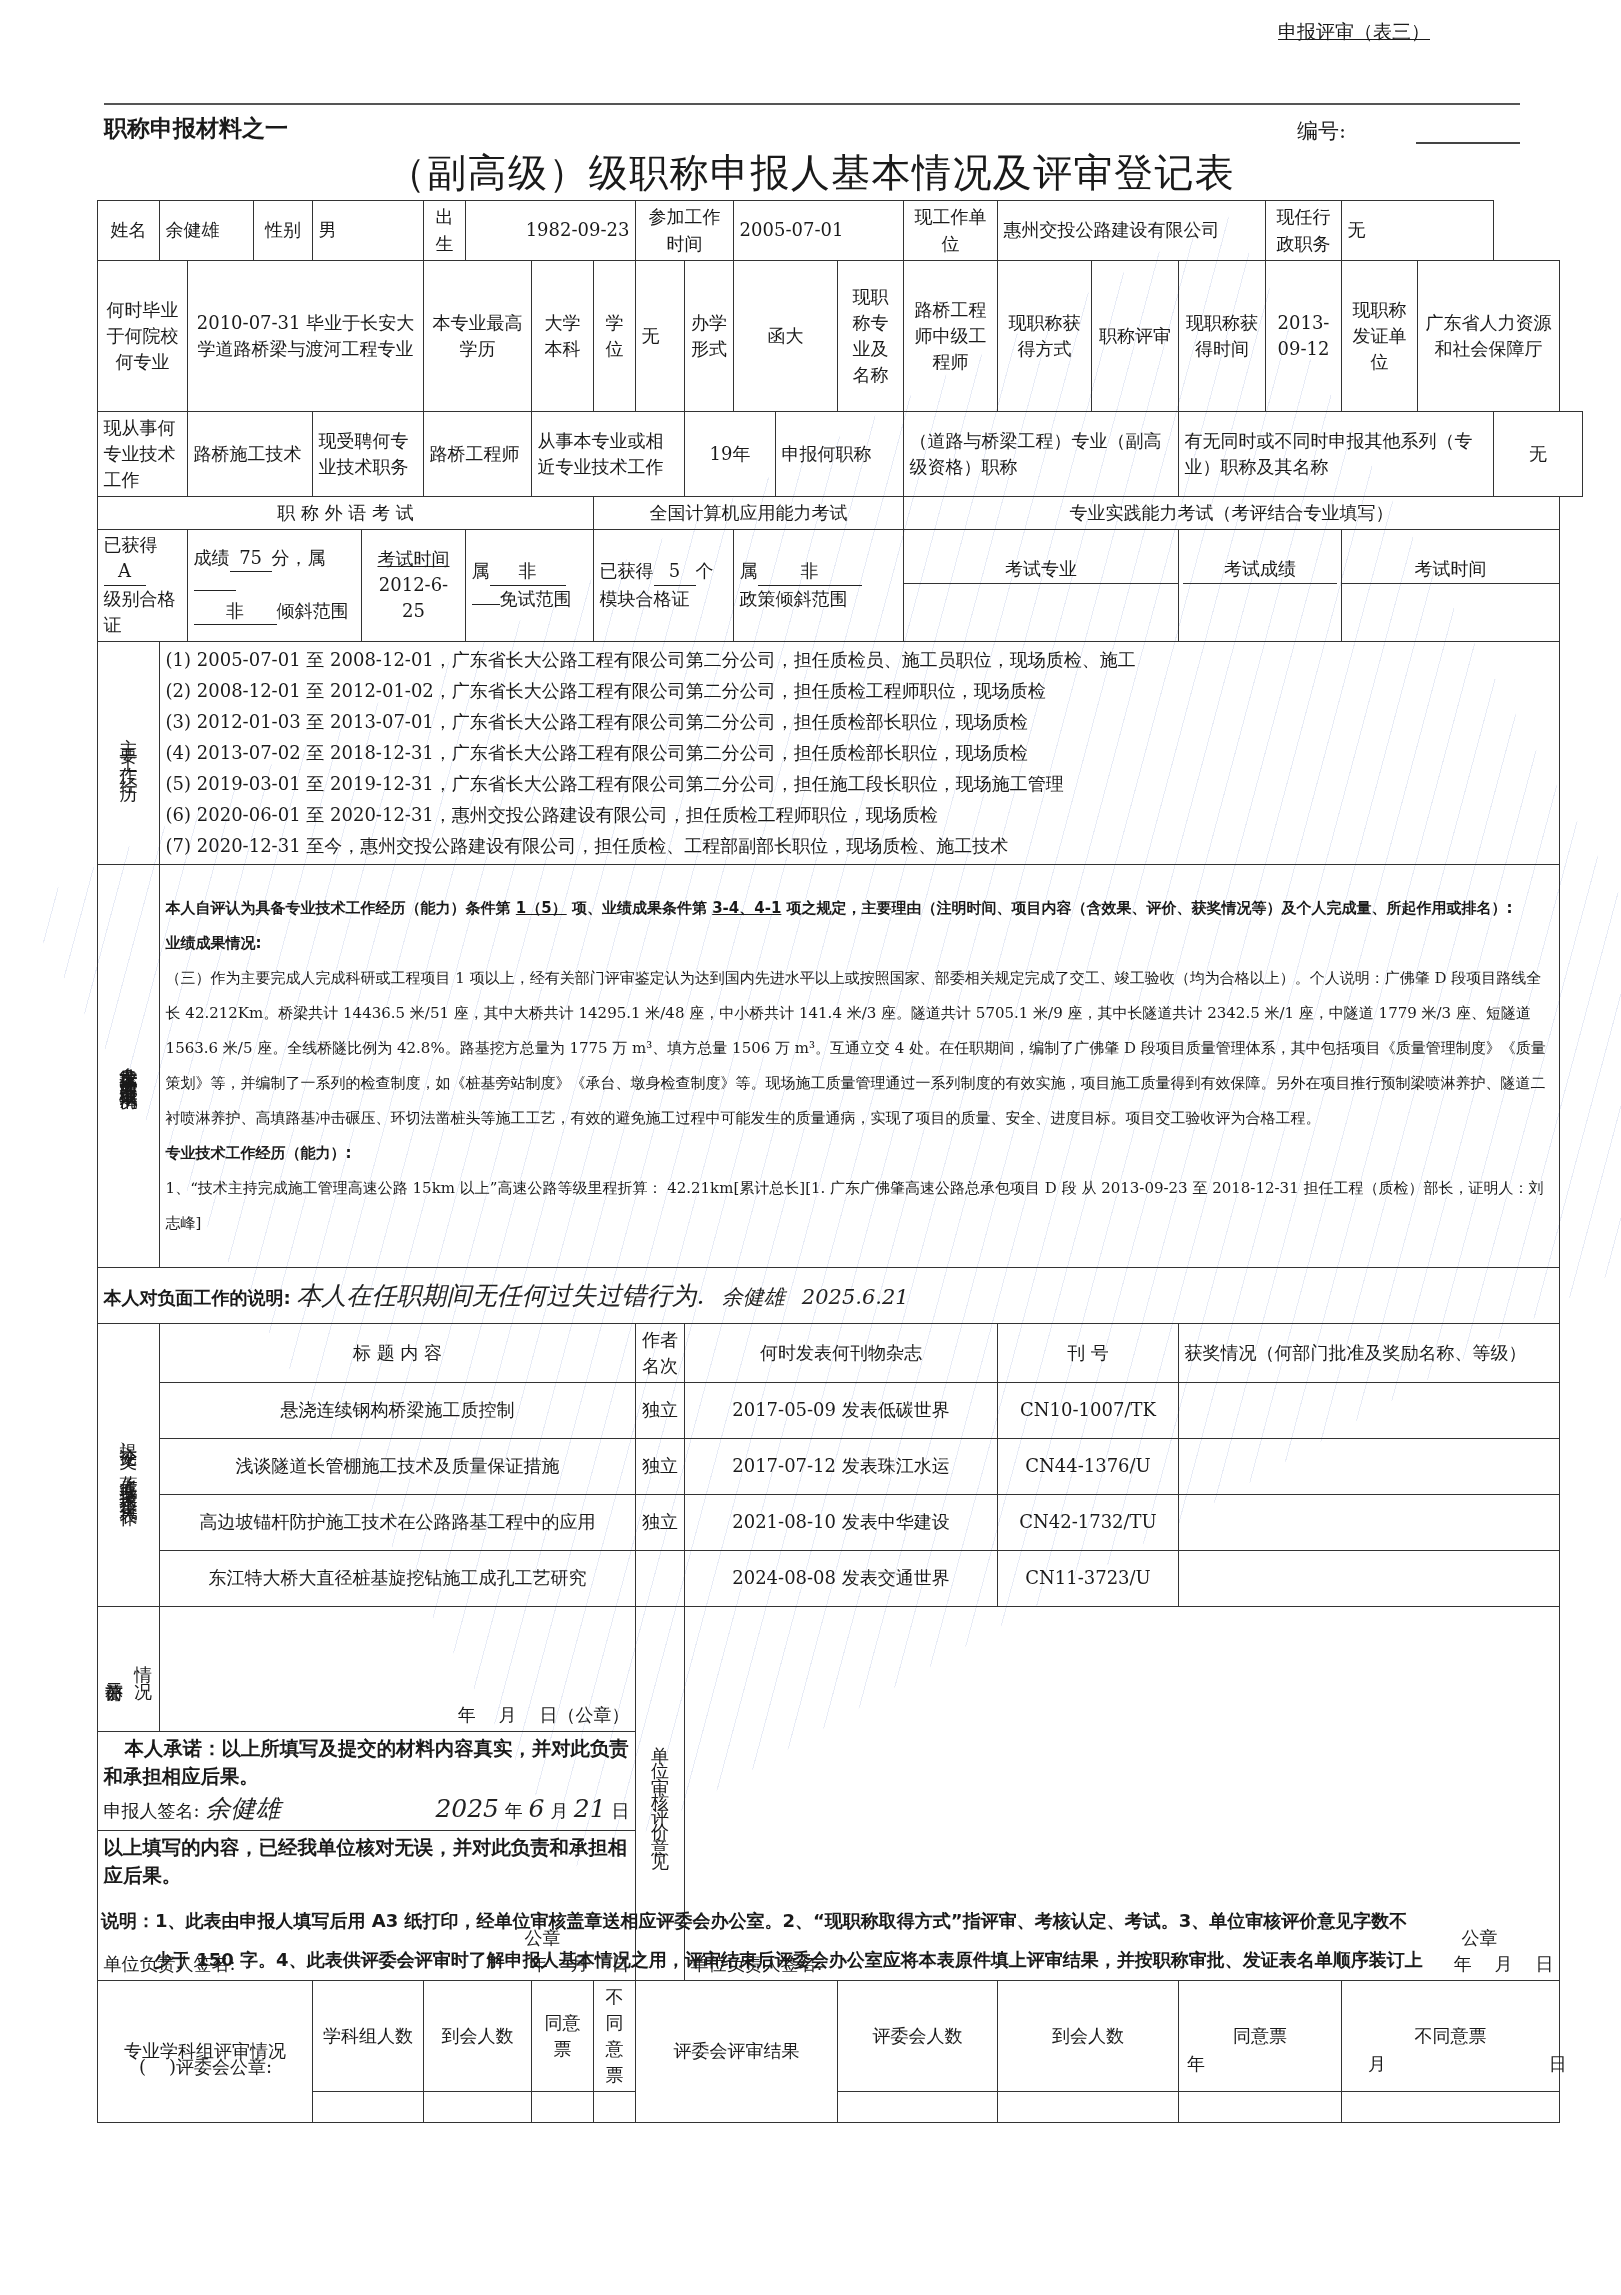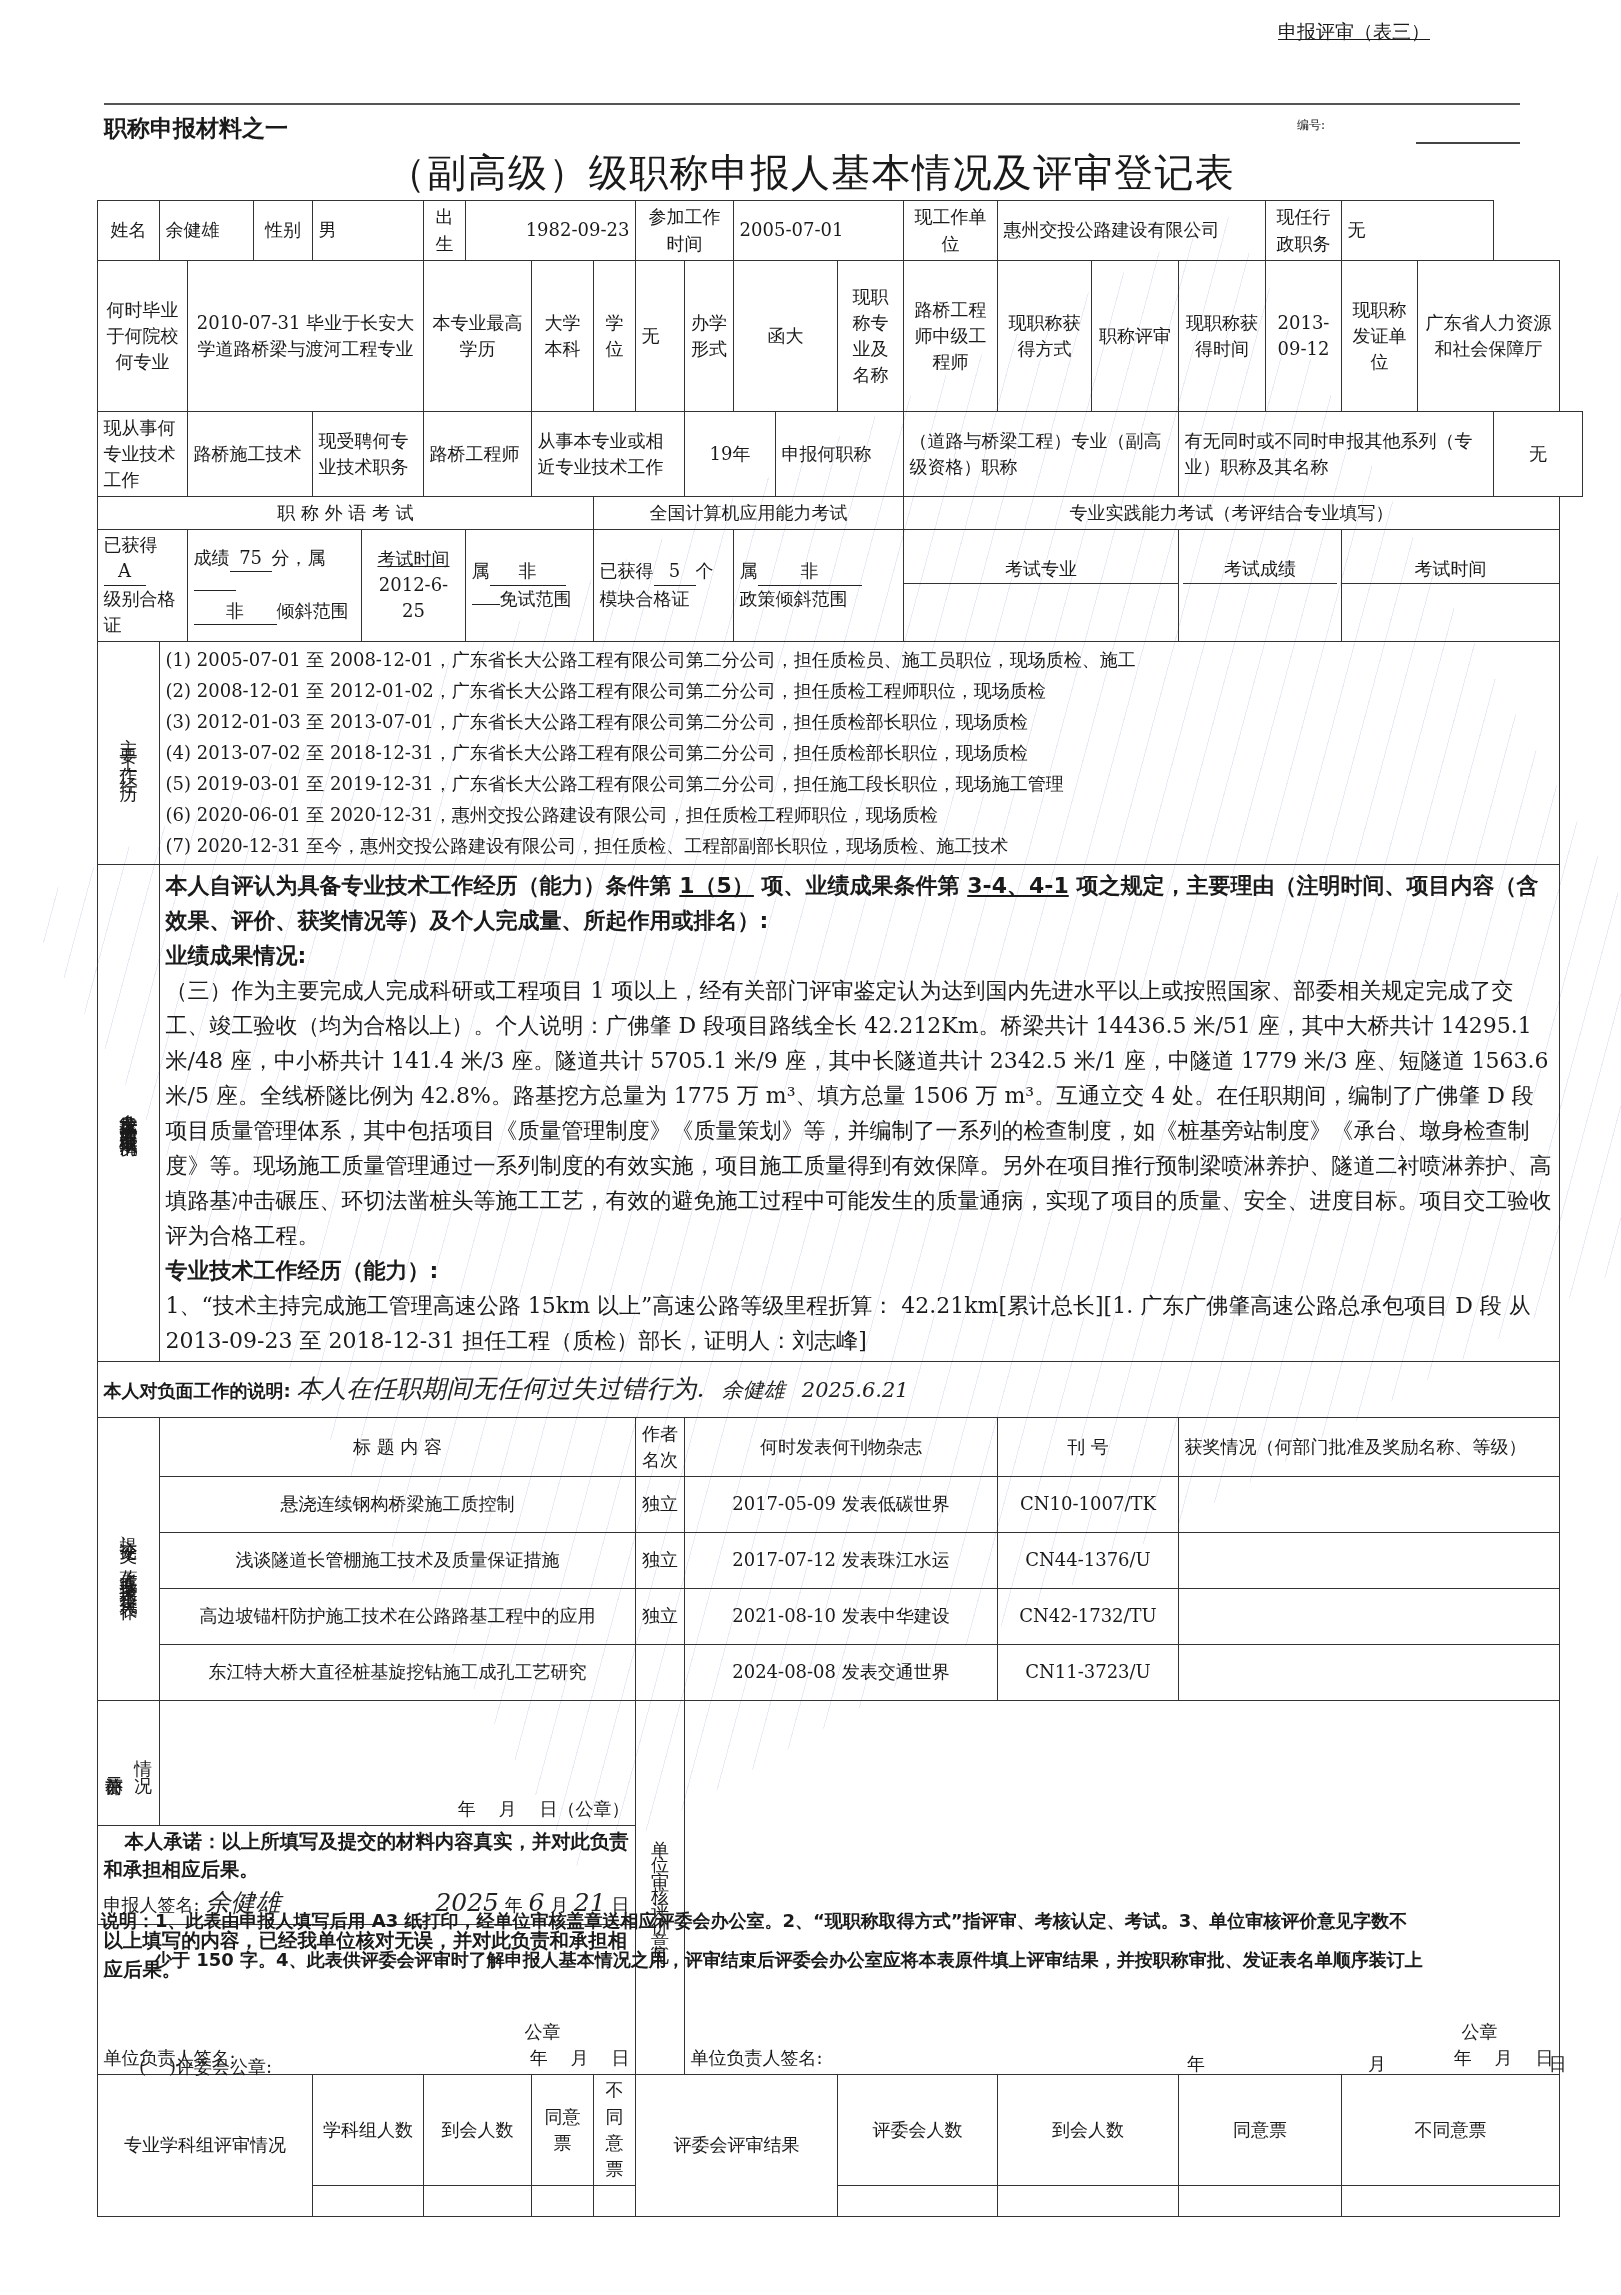--- a/index.html
+++ b/index.html
@@ -4,35 +4,35 @@
 <style>
   html, body { margin: 0; padding: 0; background: #ffffff; }
   body {
     width: 1622px; height: 2295px; position: relative; overflow: hidden;
     font-family: "DejaVu Serif", "Liberation Serif", serif; color: #1a1a1a;
   }
   .abs { position: absolute; }
   .top-right-label { left: 1278px; top: 19.4px; font-size: 19px; text-decoration: underline; }
   .top-rule { left: 104px; top: 103px; width: 1416px; height: 0; border-top: 2.1px solid #555; }
   .material-label { left: 104px; top: 113px; font-size: 23px; font-weight: bold; font-family: "DejaVu Sans", sans-serif; }
-  .number-label { left: 1297px; top: 117px; font-size: 12px; text-align: right; }
+  .number-label { left: 1297px; top: 117px; font-size: 21px; text-align: right; }
   .number-line { left: 1416px; top: 142px; width: 104px; border-top: 2.1px solid #444; }
   .main-title { left: 0; width: 1622px; top: 146px; text-align: center; font-size: 39px; font-family: "DejaVu Sans", sans-serif; letter-spacing: 1.4px; }
 
   table.form { position: absolute; left: 97px; top: 200px; width: 1486px; border-collapse: collapse; table-layout: fixed; }
   table.form td { border: 1.4px solid #333; font-size: 18px; line-height: 1.45; padding: 2.8px 5.6px; vertical-align: middle; }
   .c { text-align: center; }
   .r { text-align: right; }
   .vert { writing-mode: vertical-rl; text-orientation: upright; letter-spacing: 9.7px; text-align: center; margin: 0 auto; }
   .bold { font-weight: bold; font-family: "DejaVu Sans", sans-serif; }
   .u { text-decoration: underline; }
   .blank { display: inline-block; border-bottom: 1.4px solid #222; min-width: 42px; text-align: center; }
   .hand { font-family: "DejaVu Serif", serif; font-style: italic; font-size: 25px; color: #222; }
   .work-list div { line-height: 31px; font-size: 18px; }
-  .perf p { margin: 0; line-height: 35px; font-size: 22px; }
+  .perf p { margin: 0; line-height: 35px; font-size: 15px; }
   .notes { position: absolute; left: 101px; top: 1901px; width: 1482px; font-size: 18px; line-height: 39px; font-weight: bold; font-family: "DejaVu Sans", sans-serif; }
   .notes .indent { padding-left: 53px; }
   .committee-seal { left: 139px; top: 2055px; font-size: 18px; text-align: center; }
   .committee-date { left: 1187px; top: 2052px; font-size: 18px; word-spacing: 35px; }
   .watermark { position: absolute; left: 208px; top: 486px; width: 1389px; height: 1111px; pointer-events: none; opacity: 0.12;
     background: repeating-linear-gradient(135deg, transparent 0 28px, #3b5bb5 28px 29px); transform: rotate(-30deg); }
 </style>
 </head>
 <body>
 

